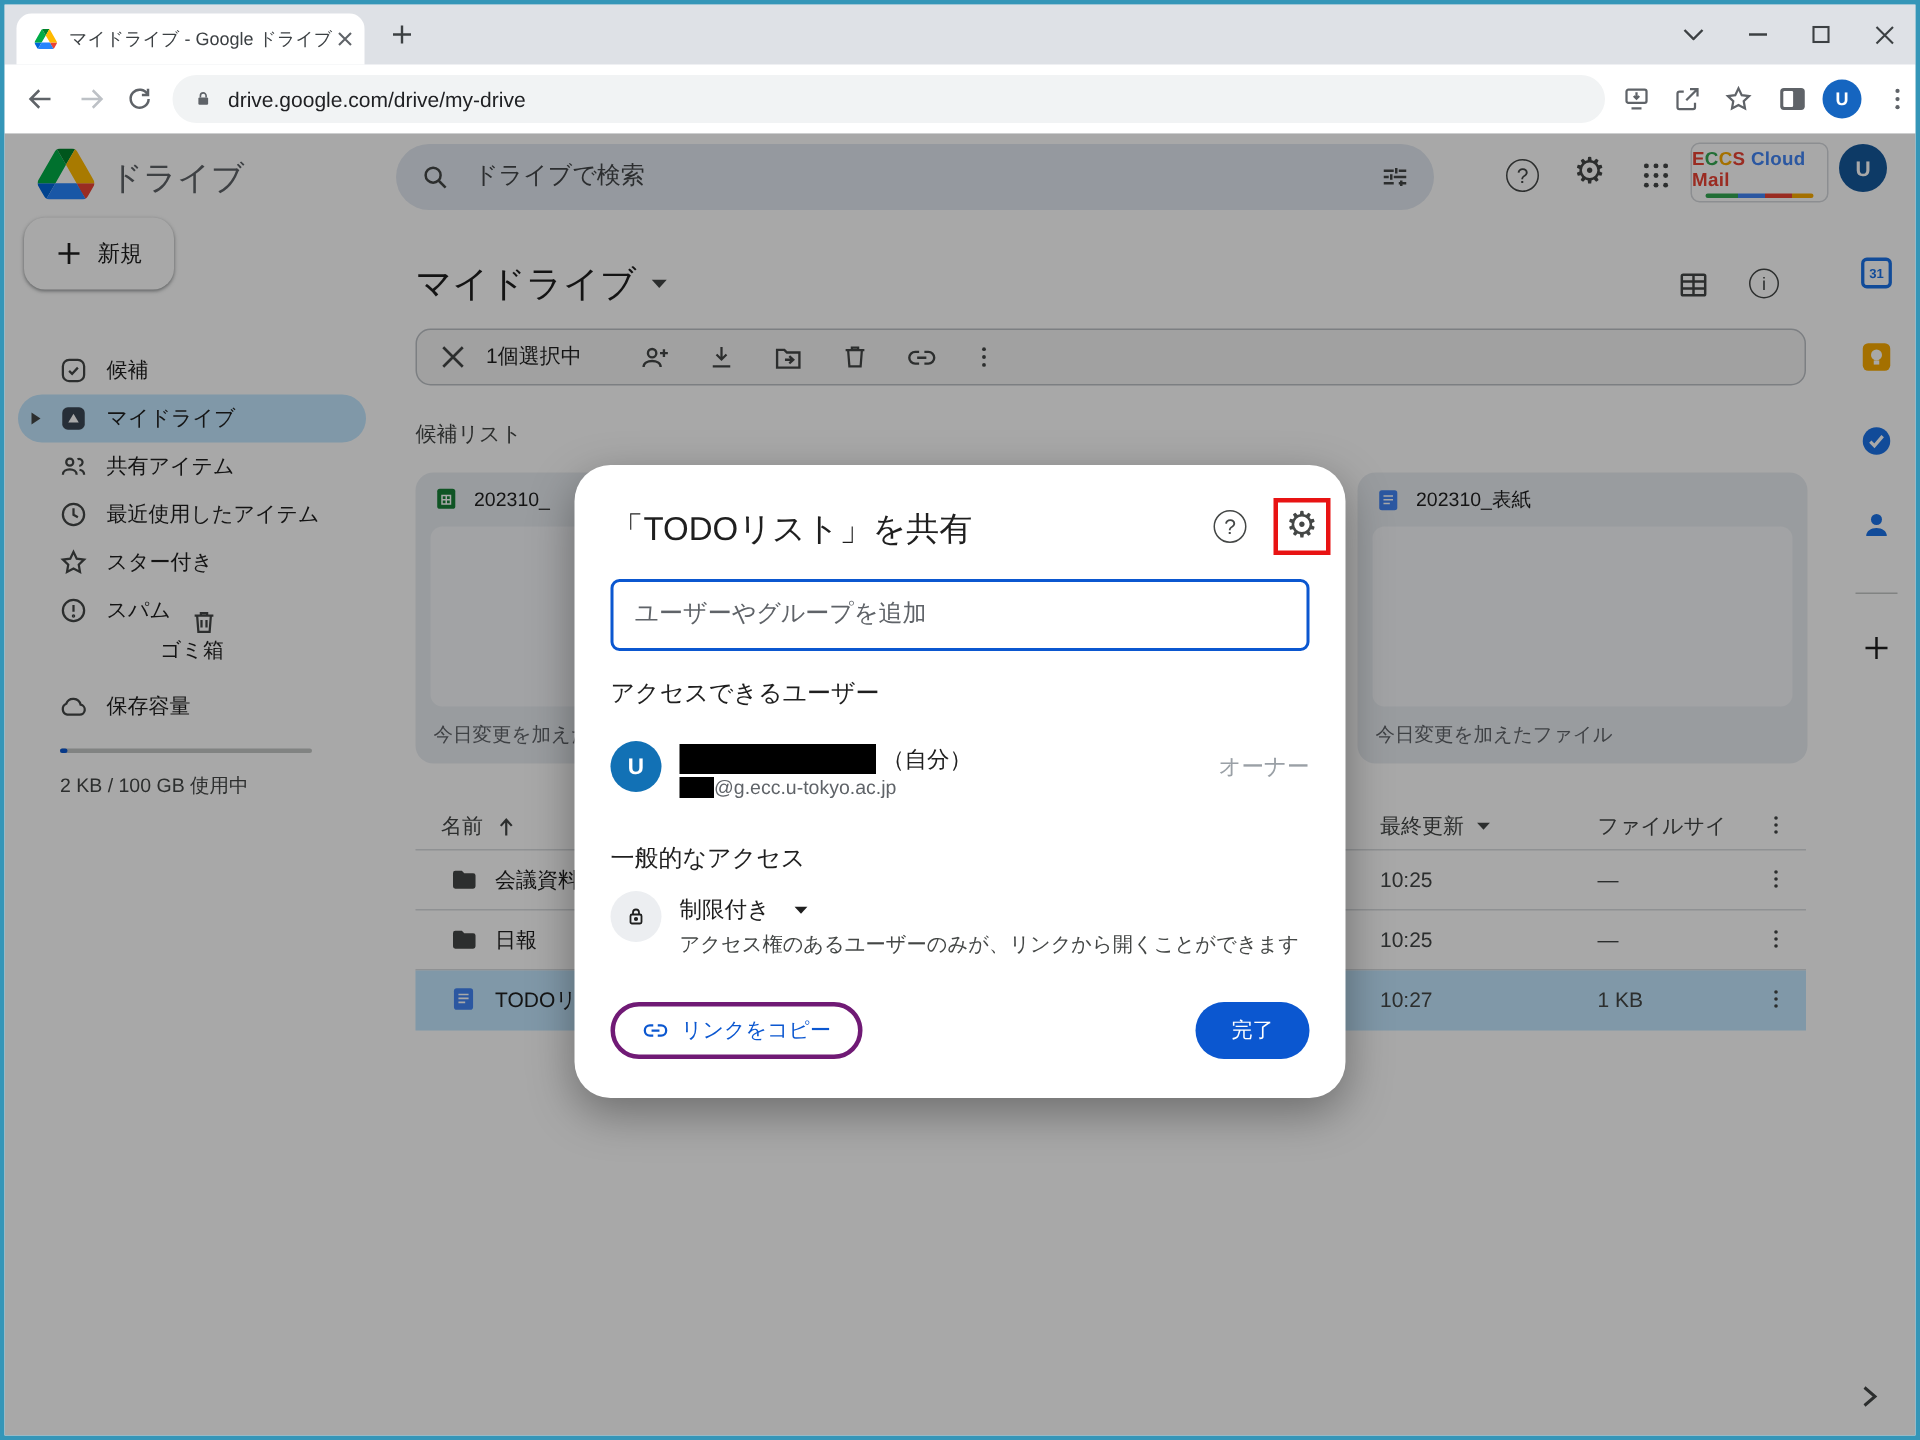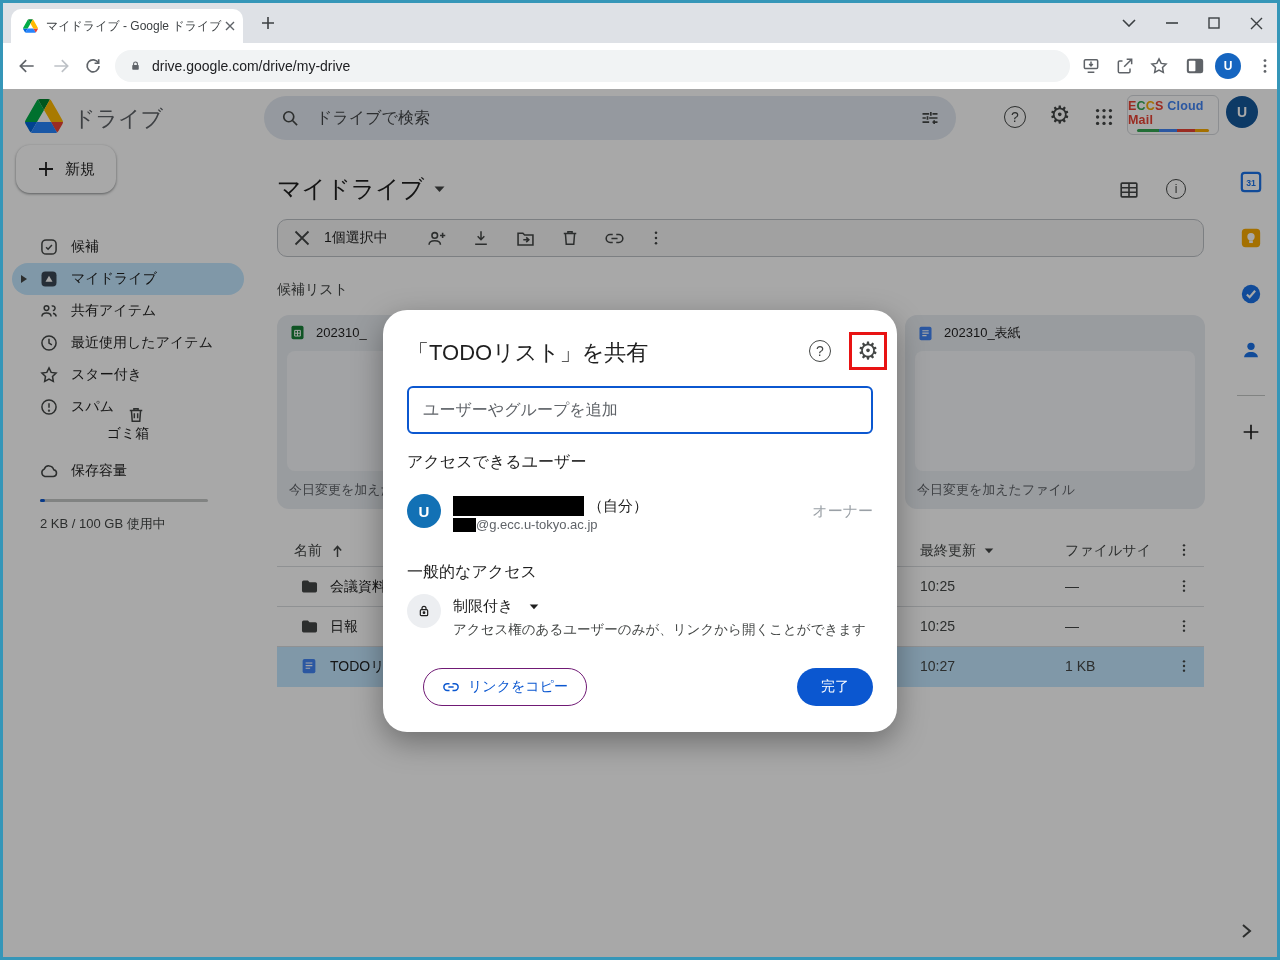--- a/index.html
+++ b/index.html
@@ -58,21 +58,21 @@
   .dgearbox{position:absolute;right:10px;top:22px;width:38px;height:38px;border:3px solid #e81313;display:flex;align-items:center;justify-content:center;}
   .dinput{position:absolute;left:24px;top:76px;width:466px;height:48px;border:2px solid #0b57d0;border-radius:6px;padding:0 14px;font-size:16px;color:#ec4899;outline:none;}
   .dinput::placeholder{color:#5f6368;opacity:1;}
   .dsect{position:absolute;left:24px;font-size:16px;color:#1f1f1f;font-weight:500;}
   .downer-av{position:absolute;left:24px;top:184px;width:34px;height:34px;font-size:15px;}
   .redact{background:#000;display:inline-block;vertical-align:middle;}
   .drole{position:absolute;right:24px;top:192px;font-size:15px;color:#9aa0a6;}
   .dlock{position:absolute;left:24px;top:284px;width:34px;height:34px;border-radius:50%;background:#eceef1;display:flex;align-items:center;justify-content:center;color:#1f1f1f;}
   .dga-label{position:absolute;left:70px;top:287px;font-size:15px;color:#1f1f1f;display:flex;align-items:center;gap:16px;}
   .dga-desc{position:absolute;left:70px;top:311px;font-size:13.5px;color:#444746;}
-  .dcopy{position:absolute;left:40px;top:358px;height:38px;border:1px solid #701a75;border-radius:19px;display:inline-flex;align-items:center;gap:8px;padding:0 18px;color:#0b57d0;font-size:14px;font-weight:500;background:#fff;}
+  .dcopy{position:absolute;left:24px;top:358px;height:38px;border:3px solid #701a75;border-radius:19px;display:inline-flex;align-items:center;gap:8px;padding:0 18px;color:#0b57d0;font-size:14px;font-weight:500;background:#fff;}
   .ddone{position:absolute;right:24px;top:358px;width:76px;height:38px;border-radius:19px;background:#0b57d0;color:#fff;font-size:14px;font-weight:500;display:flex;align-items:center;justify-content:center;border:none;}
 </style>
 </head>
 <body>
 
 <div class="window">
 
   <div class="tabstrip">
     <div class="tab">
       <span>

